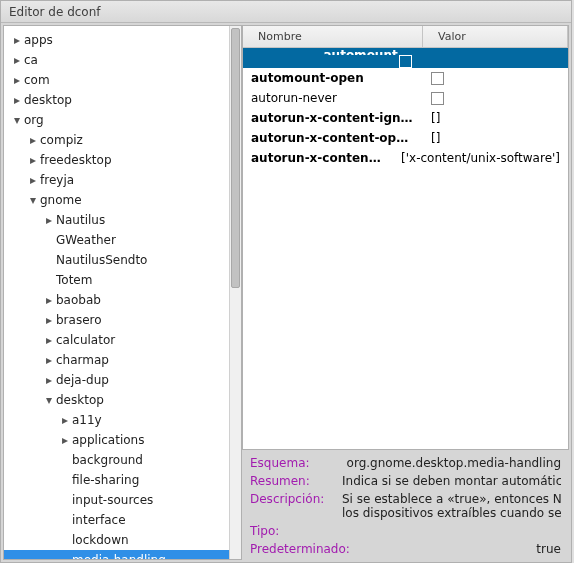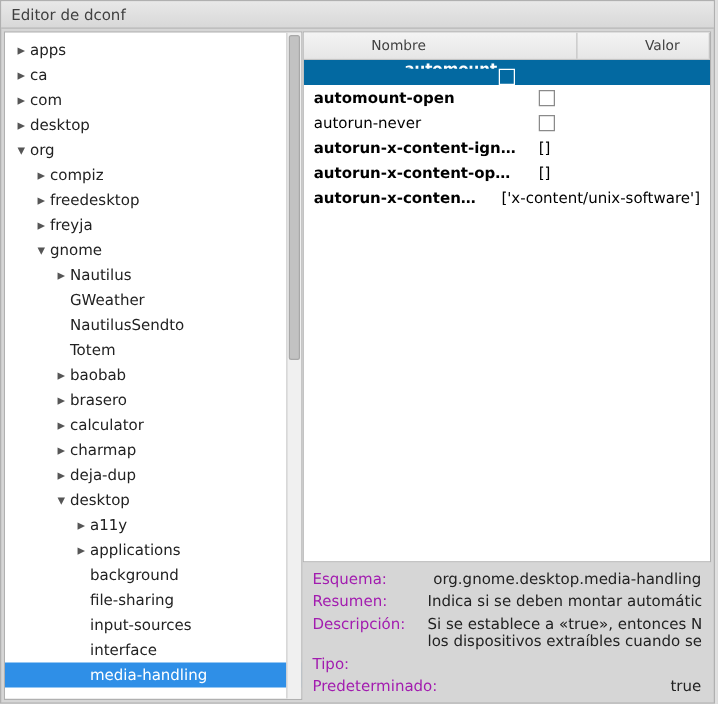--- a/index.html
+++ b/index.html
@@ -20,21 +20,21 @@
   .tw { width: 14px; text-align: center; color: #555; flex-shrink: 0; user-select: none; }
   .node.sel { background: #2f8fe7; color: #ffffff; }
   .node .lbl { padding-right: 6px; }
   .ind1 { padding-left: 6px; }
   .ind2 { padding-left: 22px; }
   .ind3 { padding-left: 38px; }
   .ind4 { padding-left: 54px; }
 
   
   .thead { display: flex; height: 22px; background: linear-gradient(#f4f4f4,#e6e6e6); border-bottom: 1px solid #c4c4c4; color: #404040; }
-  .th { padding: 4px 15px; border-right: 1px solid #c4c4c4; font-size: 11px; margin-left: 39px; }
+  .th { padding: 4px 15px; border-right: 1px solid #c4c4c4; font-size: 11px; }
   .th1 { width: 180px; }
   .th2 { flex: 1; }
   .tbody { flex: 1; overflow: hidden; }
   .row { display: flex; align-items: center; height: 20px; }
   .row.sel { background: #0369a1; color: #ffffff; flex-direction: column; }
   .row.sel .cell1 { font-weight: bold; }
   .cell1 { width: 180px; padding: 0 8px; font-weight: bold; white-space: nowrap; overflow: hidden; text-overflow: ellipsis;}
   .row:not(.bold) .cell1 { font-weight: normal; }
   .cell2 { flex: 1; padding: 0 8px; display: flex; align-items: center; white-space: nowrap; }
   .chk { width: 13px; height: 13px; border: 1px solid #8a8a8a; background: #fff; display: inline-block; }
@@ -148,20 +148,24 @@
             <span class="lbl">file-sharing</span>
           </div>
           <div class="node ind4">
             <span class="tw"></span>
             <span class="lbl">input-sources</span>
           </div>
           <div class="node ind4">
             <span class="tw"></span>
             <span class="lbl">interface</span>
           </div>
+          <div class="node ind4">
+            <span class="tw"></span>
+            <span class="lbl">lockdown</span>
+          </div>
           <div class="node ind4 sel">
             <span class="tw"></span>
             <span class="lbl">media-handling</span>
           </div>
         </div>
       <div class="vscroll">
         <div class="vscroll-thumb"></div>
       </div>
     </div>
     <div class="right-pane">

